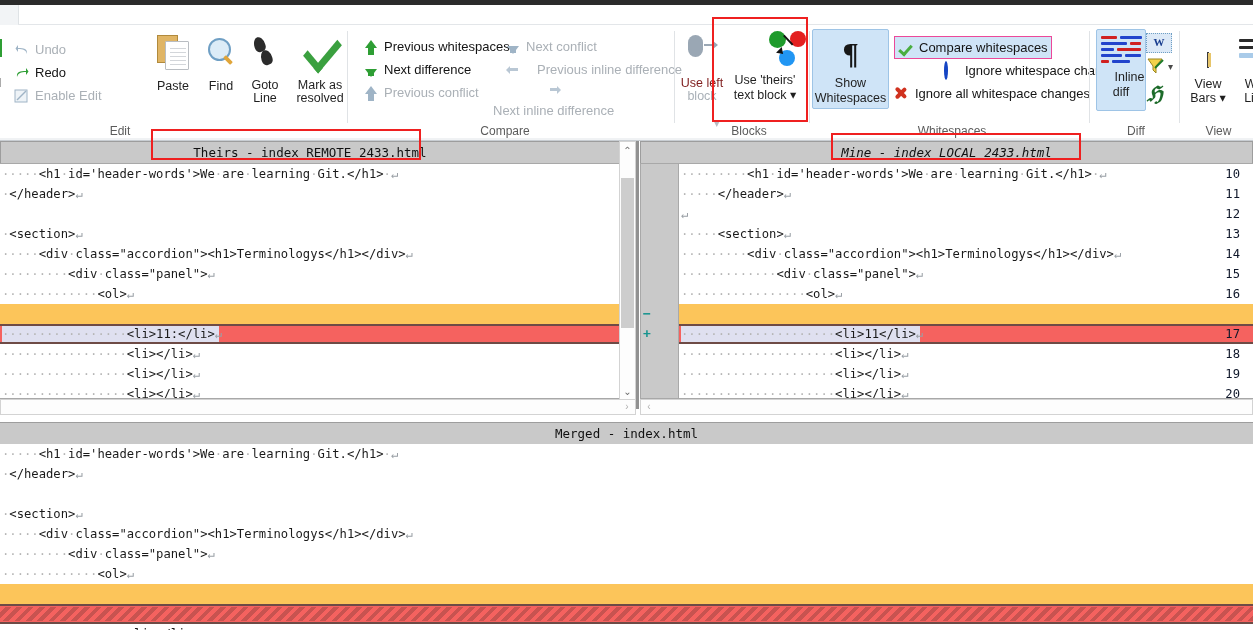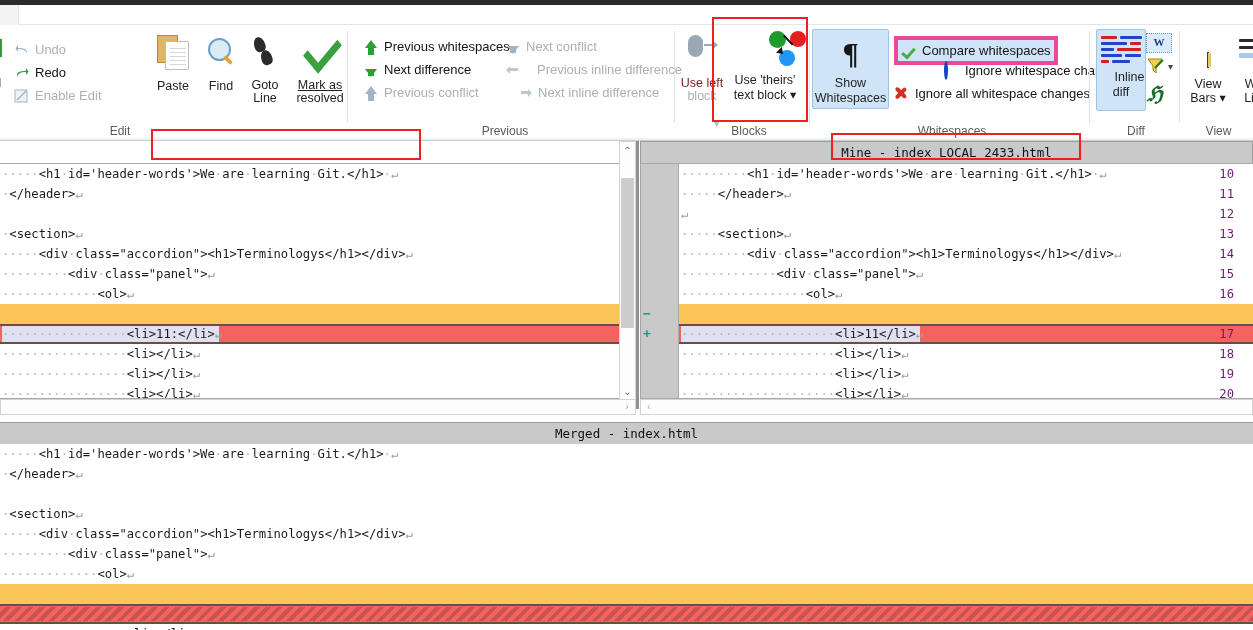--- a/index.html
+++ b/index.html
@@ -116,22 +116,22 @@
     font-family:"DejaVu Sans Mono","Liberation Mono",monospace;
     font-size:12.5px;color:#111;display:flex;align-items:center;justify-content:center;
   }
   .pane{position:absolute;background:#ffffff;border:1px solid #a8a8a8;box-sizing:border-box;overflow:hidden;}
   .code{
     font-family:"DejaVu Sans Mono","Liberation Mono",monospace;
     font-size:12.2px;line-height:20px;white-space:pre;color:#1a1a1a;
   }
   .gutter{position:absolute;left:0;top:0;width:38px;height:100%;background:#c9c9c9;
     border-right:1px solid #a9a9a9;box-sizing:border-box;}
-  .gutnum{position:absolute;right:19px;width:34px;text-align:right;
-    font-family:"DejaVu Sans Mono","Liberation Mono",monospace;font-size:12.2px;line-height:20px;color:#701a75;}
+  .gutnum{position:absolute;right:13px;width:34px;text-align:right;
+    font-family:"DejaVu Sans Mono","Liberation Mono",monospace;font-size:12.2px;line-height:20px;color:#0f172a;}
   .marker{position:absolute;left:2px;font-family:"DejaVu Sans Mono","Liberation Mono",monospace;
     font-size:13px;line-height:20px;color:#16948f;font-weight:bold;}
   .ws{color:#b6b6b6;}
   .pilc{color:#9aa0a6;}
   .band-orange{position:absolute;background:#fcc55a;height:20px;}
   .band-red{position:absolute;background:#f5625f;height:20px;}
   .conflict-line{position:absolute;height:20px;background:#dfe0f0;}
   .rowline{position:absolute;height:2px;background:#6e4b46;}
 
   .vsb{position:absolute;width:17px;background:#fdfdfd;border:1px solid #d3d3d3;box-sizing:border-box;}
@@ -215,21 +215,21 @@
         </span>
         <span class="cap" style="line-height:13px;">Goto</span>
         <span class="cap" style="line-height:13px;">Line</span>
       </div>
       <div class="bigbtn" style="left:288px;width:64px;">
         <span class="gl">
           <span style="position:relative;display:inline-block;width:40px;height:40px;">
             <span class="chk" style="left:4px;top:6px;"></span>
           </span>
         </span>
-        <span class="cap" style="line-height:13px;text-decoration:underline;">Mark as</span>
+        <span class="cap" style="line-height:13px;">Mark as</span>
         <span class="cap" style="line-height:13px;">resolved</span>
       </div>
       <div class="glabel" style="left:60px;width:120px;">Edit</div>
       <div class="sep"></div>
     </div>
 
     <div class="group" style="left:355px;width:320px;">
       <div class="smallrow en" style="left:8px;top:11px;">
         <span class="ic">
             <i class="arrow-up"></i>
@@ -256,30 +256,30 @@
       </div>
       <div class="smallrow dis" style="left:150px;top:34px;gap:16px;">
         <span class="ic">
             <span class="hic">
               <i class="l"></i>
               <b></b>
             </span>
           </span>
         <span>Previous inline difference</span>
       </div>
-      <div class="smallrow dis" style="left:162px;top:57px;">
+      <div class="smallrow dis" style="left:138px;top:57px;flex-direction:column;">
         <span class="ic">
             <span class="hic">
               <b></b>
               <i class="r"></i>
             </span>
           </span>
         <span>Next inline difference</span>
       </div>
-      <div class="glabel" style="left:90px;width:120px;">Previous</div>
+      <div class="glabel" style="left:90px;width:120px;">Compare</div>
       <div class="sep"></div>
     </div>
 
     <div class="group" style="left:678px;width:132px;">
       <div class="bigbtn" style="left:2px;top:6px;width:44px;">
         <span class="gl">
           <span style="position:relative;display:inline-block;width:44px;height:30px;">
             <span class="pill"></span><span class="pillarr"></span>
           </span>
         </span>
@@ -305,21 +305,21 @@
       <div class="sep"></div>
     </div>
 
     <div class="group" style="left:812px;width:278px;">
       <div class="bigbtn togbtn" style="left:0;top:4px;width:75px;height:78px;border-radius:2px;">
         <span class="gl pilcrow">¶</span>
         <span class="cap" style="line-height:15px;">Show</span>
         <span class="cap" style="line-height:15px;">Whitespaces</span>
       </div>
 
-      <div class="smallrow en highlightbg" style="left:82px;top:11px;padding:0 3px;border:4px solid #ec4899;">
+      <div class="smallrow en highlightbg" style="left:82px;top:11px;padding:0 3px;border:1px solid #ec4899;">
         <span class="ic"><span class="wchk"></span></span>
         <span>Compare whitespaces</span>
       </div>
       <div class="smallrow en" style="left:96px;top:35px;padding-left:36px;">
         <span class="ic"><span class="wcirc"></span></span>
         <span>Ignore whitespace changes</span>
       </div>
       <div class="smallrow en" style="left:82px;top:58px;">
         <span class="ic"><span class="wx"></span></span>
         <span>Ignore all whitespace changes</span>
@@ -383,34 +383,37 @@
           </span>
         </span>
         <span class="cap" style="line-height:14px;">Wra</span>
         <span class="cap" style="line-height:14px;">Line</span>
       </div>
       <div class="glabel" style="left:0;width:69px;">View</div>
     </div>
   </div>
   <div class="ribbon-bottom"></div>
 
+  <div class="pane-head" style="left:0;top:141px;width:620px;">
+    <span>Theirs - index_REMOTE_2433.html</span>
+  </div>
   <div class="pane" style="left:0;top:163px;width:620px;height:236px;border-left:none;">
     <div id="theirs-body" class="code" style="position:absolute;left:0;top:0;width:100%;height:100%;"><div class="code" style="position:absolute;left:2px;top:0px;"><span class="ws">·····</span><span>&lt;h1<span class="ws">·</span>id='header-words'&gt;We<span class="ws">·</span>are<span class="ws">·</span>learning<span class="ws">·</span>Git.&lt;/h1&gt;<span class="ws">·</span></span><span class="pilc">↵</span></div><div class="code" style="position:absolute;left:2px;top:20px;"><span class="ws">·</span><span>&lt;/header&gt;</span><span class="pilc">↵</span></div><div class="code" style="position:absolute;left:2px;top:40px;"><span class="ws"></span><span></span></div><div class="code" style="position:absolute;left:2px;top:60px;"><span class="ws">·</span><span>&lt;section&gt;</span><span class="pilc">↵</span></div><div class="code" style="position:absolute;left:2px;top:80px;"><span class="ws">·····</span><span>&lt;div<span class="ws">·</span>class="accordion"&gt;&lt;h1&gt;Terminologys&lt;/h1&gt;&lt;/div&gt;</span><span class="pilc">↵</span></div><div class="code" style="position:absolute;left:2px;top:100px;"><span class="ws">·········</span><span>&lt;div<span class="ws">·</span>class="panel"&gt;</span><span class="pilc">↵</span></div><div class="code" style="position:absolute;left:2px;top:120px;"><span class="ws">·············</span><span>&lt;ol&gt;</span><span class="pilc">↵</span></div><div class="band-orange" style="left:0px;top:140px;width:620px;"></div><div class="band-red" style="left:0px;top:160px;width:620px;"></div><div class="conflict-line" style="left:2px;top:160px;width:216.57px;"></div><div class="rowline" style="left:0px;top:160px;width:620px;"></div><div class="rowline" style="left:0px;top:178px;width:620px;"></div><div class="code" style="position:absolute;left:2px;top:160px;"><span class="ws">·················</span><span>&lt;li&gt;11:&lt;/li&gt;</span><span class="pilc">↵</span></div><div class="code" style="position:absolute;left:2px;top:180px;"><span class="ws">·················</span><span>&lt;li&gt;&lt;/li&gt;</span><span class="pilc">↵</span></div><div class="code" style="position:absolute;left:2px;top:200px;"><span class="ws">·················</span><span>&lt;li&gt;&lt;/li&gt;</span><span class="pilc">↵</span></div><div class="code" style="position:absolute;left:2px;top:220px;"><span class="ws">·················</span><span>&lt;li&gt;&lt;/li&gt;</span><span class="pilc">↵</span></div></div>
   </div>
 
   <div class="vsb" style="left:619px;top:141px;width:17px;height:260px;">
     <div class="ar" style="top:1px;">⌃</div>
     <div class="thumb" style="top:36px;height:150px;"></div>
     <div class="ar" style="bottom:1px;">⌄</div>
   </div>
   <div class="hsb" style="left:0;top:399px;width:636px;">
     <div class="ar" style="right:1px;">›</div>
   </div>
 
-  <div class="pane-head" style="left:640px;top:141px;width:613px;">
+  <div class="pane-head" style="left:640px;top:141px;width:613px;font-style:italic;">
     <span>Mine - index_LOCAL_2433.html</span>
   </div>
   <div class="pane" style="left:640px;top:163px;width:613px;height:236px;border-right:none;">
     <div class="gutter"></div>
     <div id="mine-body" class="code" style="position:absolute;left:0;top:0;width:100%;height:100%;"><div class="gutnum" style="top:0px;">10</div><div class="code" style="position:absolute;left:40px;top:0px;"><span class="ws">·········</span><span>&lt;h1<span class="ws">·</span>id='header-words'&gt;We<span class="ws">·</span>are<span class="ws">·</span>learning<span class="ws">·</span>Git.&lt;/h1&gt;<span class="ws">·</span></span><span class="pilc">↵</span></div><div class="gutnum" style="top:20px;">11</div><div class="code" style="position:absolute;left:40px;top:20px;"><span class="ws">·····</span><span>&lt;/header&gt;</span><span class="pilc">↵</span></div><div class="gutnum" style="top:40px;">12</div><div class="code" style="position:absolute;left:40px;top:40px;"><span class="ws"></span><span></span><span class="pilc">↵</span></div><div class="gutnum" style="top:60px;">13</div><div class="code" style="position:absolute;left:40px;top:60px;"><span class="ws">·····</span><span>&lt;section&gt;</span><span class="pilc">↵</span></div><div class="gutnum" style="top:80px;">14</div><div class="code" style="position:absolute;left:40px;top:80px;"><span class="ws">·········</span><span>&lt;div<span class="ws">·</span>class="accordion"&gt;&lt;h1&gt;Terminologys&lt;/h1&gt;&lt;/div&gt;</span><span class="pilc">↵</span></div><div class="gutnum" style="top:100px;">15</div><div class="code" style="position:absolute;left:40px;top:100px;"><span class="ws">·············</span><span>&lt;div<span class="ws">·</span>class="panel"&gt;</span><span class="pilc">↵</span></div><div class="gutnum" style="top:120px;">16</div><div class="code" style="position:absolute;left:40px;top:120px;"><span class="ws">·················</span><span>&lt;ol&gt;</span><span class="pilc">↵</span></div><div class="band-orange" style="left:38px;top:140px;width:575px;"></div><div class="marker" style="top:140px;">−</div><div class="band-red" style="left:38px;top:160px;width:575px;"></div><div class="conflict-line" style="left:40px;top:160px;width:238.56px;"></div><div class="rowline" style="left:38px;top:160px;width:575px;"></div><div class="rowline" style="left:38px;top:178px;width:575px;"></div><div class="gutnum" style="top:160px;">17</div><div class="marker" style="top:160px;">+</div><div class="code" style="position:absolute;left:40px;top:160px;"><span class="ws">·····················</span><span>&lt;li&gt;11&lt;/li&gt;</span><span class="pilc">↵</span></div><div class="gutnum" style="top:180px;">18</div><div class="code" style="position:absolute;left:40px;top:180px;"><span class="ws">·····················</span><span>&lt;li&gt;&lt;/li&gt;</span><span class="pilc">↵</span></div><div class="gutnum" style="top:200px;">19</div><div class="code" style="position:absolute;left:40px;top:200px;"><span class="ws">·····················</span><span>&lt;li&gt;&lt;/li&gt;</span><span class="pilc">↵</span></div><div class="gutnum" style="top:220px;">20</div><div class="code" style="position:absolute;left:40px;top:220px;"><span class="ws">·····················</span><span>&lt;li&gt;&lt;/li&gt;</span><span class="pilc">↵</span></div></div>
   </div>
   <div class="hsb" style="left:640px;top:399px;width:613px;">
     <div class="ar" style="left:1px;">‹</div>
   </div>
   <div style="position:absolute;left:636px;top:141px;width:3px;height:268px;background:#919191;"></div>

